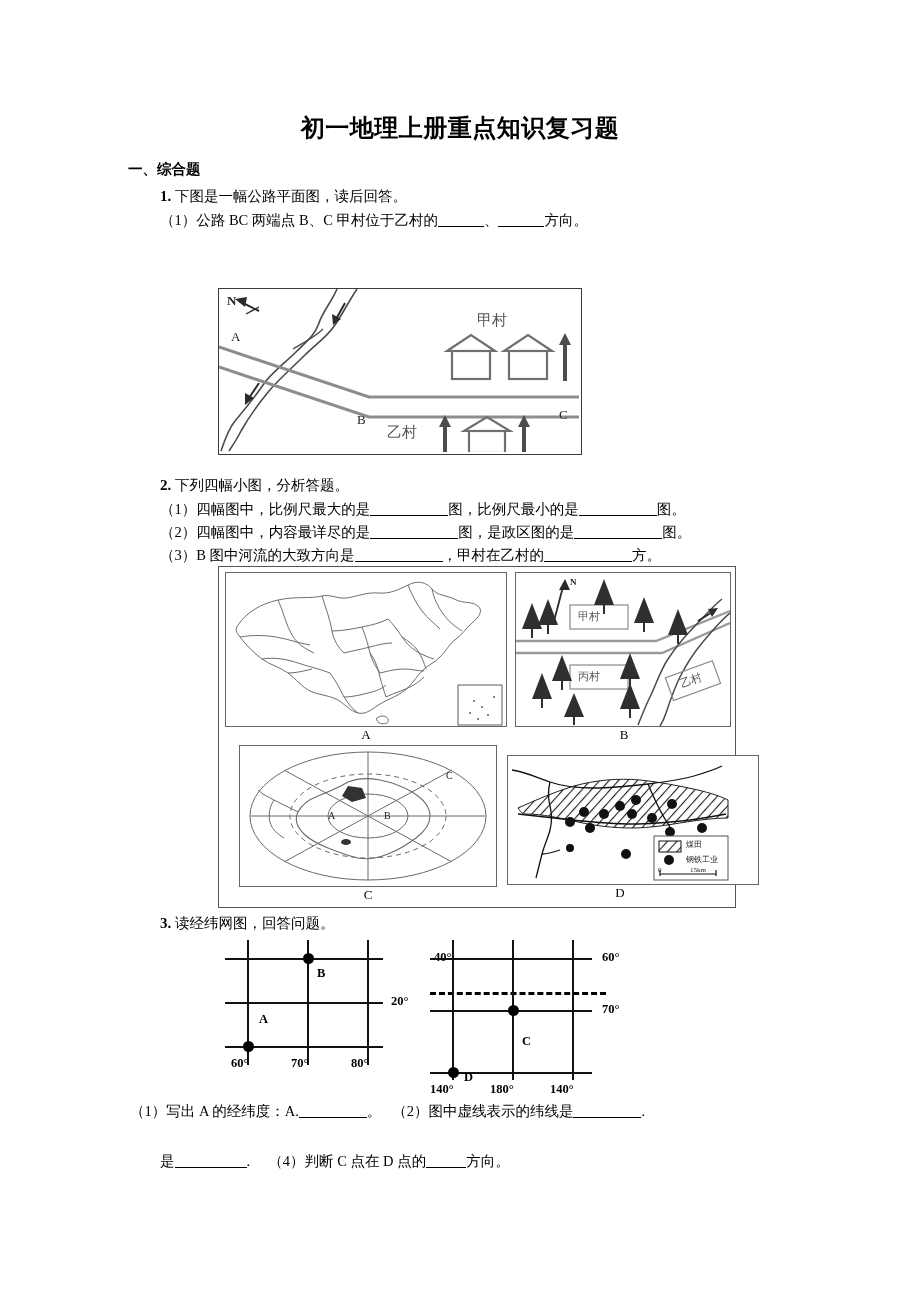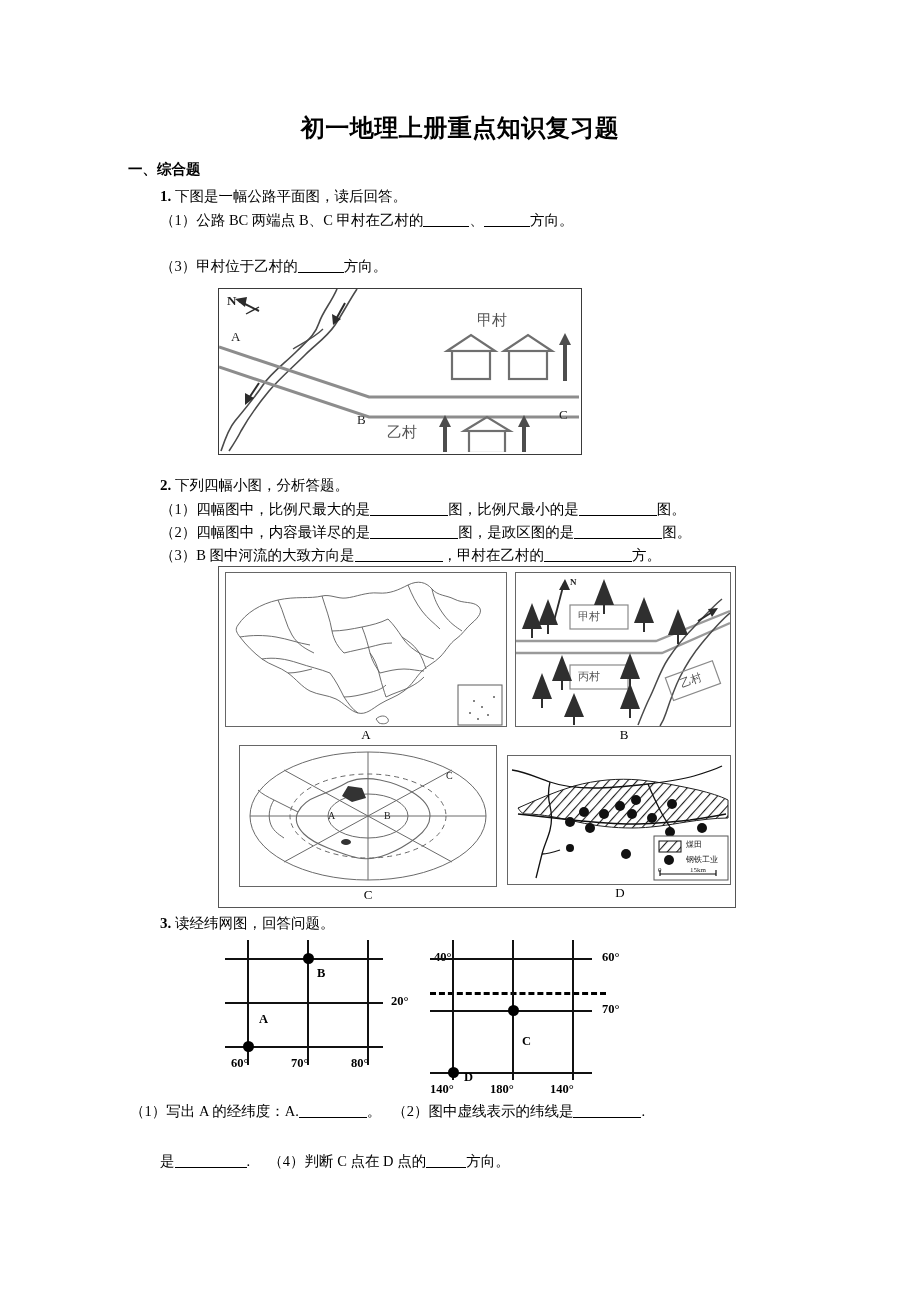--- a/index.html
+++ b/index.html
@@ -50,27 +50,24 @@
 
   <div class="title">初一地理上册重点知识复习题</div>
   <div class="sec-head">一、综合题</div>
 
   <div class="q" style="left:160px;top:185px;">
     <span class="qnum">1.</span>
     <span>下图是一幅公路平面图，读后回答。</span>
   </div>
 
   <div class="q" style="left:160px;top:209px;">
-    <span>（1）</span><span>公路 BC 两端点 B、C 甲村在乙村的</span><span class="blank b46"></span><span>、</span><span class="blank b46"></span><span>方向。</span>
-  </div>
-
-
-  <div class="q" style="left:160px;top:255px;">
-    <span>（3）</span><span>甲村位于乙村的</span><span class="blank b46"></span><span>方向。</span>
-  </div>
+    <span>（1）</span><span>公路 BC 两端点 B、C 甲村位于乙村的</span><span class="blank b46"></span><span>、</span><span class="blank b46"></span><span>方向。</span>
+  </div>
+
+
 
   <div class="fig1">
     <svg width="360" height="163" viewBox="0 0 360 163">
 
       <path d="M118 0 C112 14, 104 22, 100 34 C96 46, 88 52, 78 62 C66 74, 52 84, 44 96
                C36 108, 26 120, 16 132 C10 139, 6 150, 2 162" fill="none" stroke="#4a4a4a" stroke-width="1.6"></path>
       <path d="M138 0 C130 12, 124 24, 116 36 C108 48, 96 56, 86 66 C74 78, 60 90, 50 102
                C40 114, 30 128, 22 142 C18 150, 14 156, 10 162" fill="none" stroke="#4a4a4a" stroke-width="1.6"></path>
       <path d="M104 40 C96 48, 84 54, 74 60" fill="none" stroke="#4a4a4a" stroke-width="1.3"></path>
 
@@ -270,21 +267,21 @@
         <path d="M34 54 C30 60, 28 68, 30 76 C32 84, 38 88, 44 92" fill="none" stroke="#6a6a6a" stroke-width="1"></path>
         <polygon points="108,40 122,42 126,52 112,56 102,50" fill="#333"></polygon>
         <ellipse cx="106" cy="96" rx="5" ry="3" fill="#333"></ellipse>
       </svg>
       <span class="lbl" style="left:88px;top:64px;font-size:10px;">A</span>
       <span class="lbl" style="left:144px;top:64px;font-size:10px;">B</span>
       <span class="lbl" style="left:206px;top:24px;font-size:10px;">C</span>
     </div>
     <div class="qlab" style="left:134px;top:320px;">C</div>
 
-    <div class="qframe" style="left:288px;top:188px;width:224px;height:130px;">
+    <div class="qframe" style="left:288px;top:188px;width:252px;height:130px;">
       <svg width="222" height="128" viewBox="0 0 222 128">
         <defs>
           <pattern id="hatch" width="7" height="7" patternUnits="userSpaceOnUse" patternTransform="rotate(42)">
             <line x1="0" y1="0" x2="0" y2="7" stroke="#1f1f1f" stroke-width="2.2"></line>
           </pattern>
         </defs>
         <path d="M10 52 C28 44, 46 36, 66 30 C88 24, 110 22, 132 24 C152 26, 172 30, 190 34
                  C202 37, 212 40, 220 44 L220 62 C206 62, 192 64, 178 66 C160 69, 142 72, 124 72
                  C106 72, 88 70, 70 66 C52 62, 34 58, 18 58 C14 58, 12 55, 10 52 Z" fill="url(#hatch)" stroke="#1f1f1f" stroke-width="1"></path>
         <g fill="none" stroke="#111" stroke-width="1.3">

